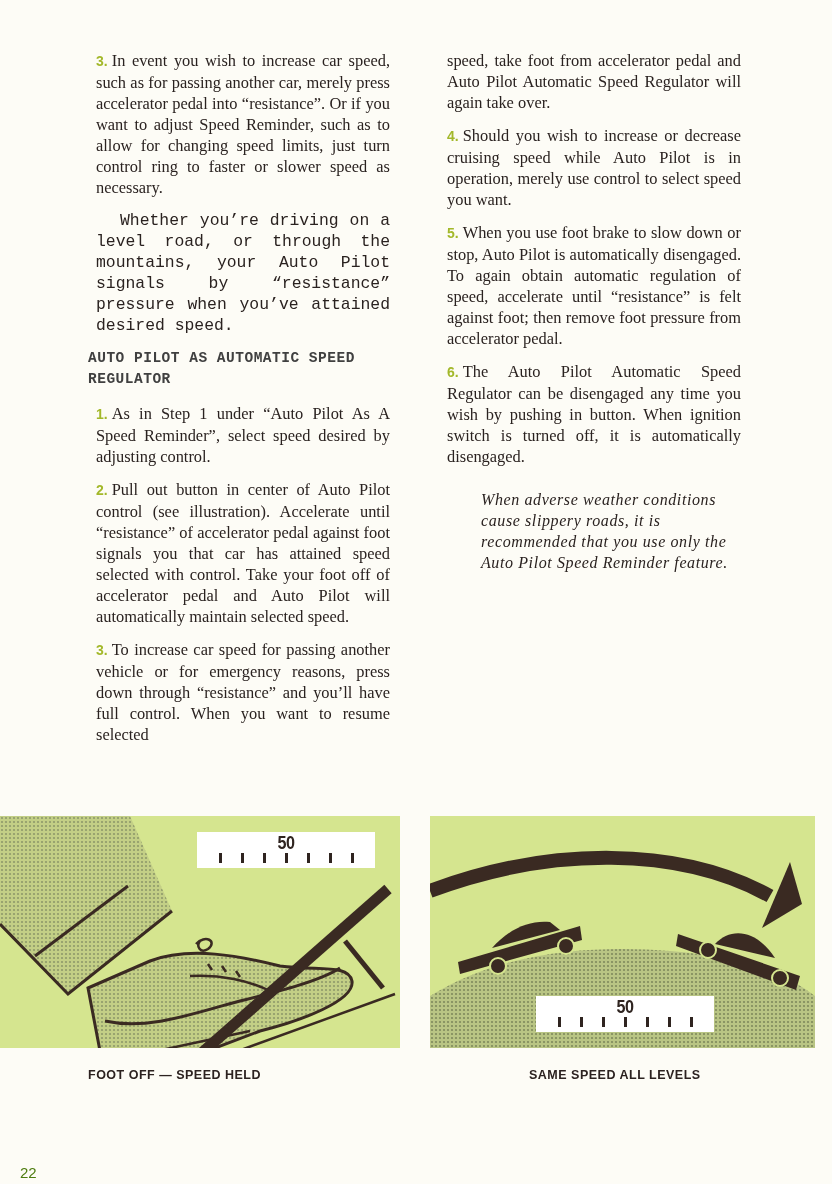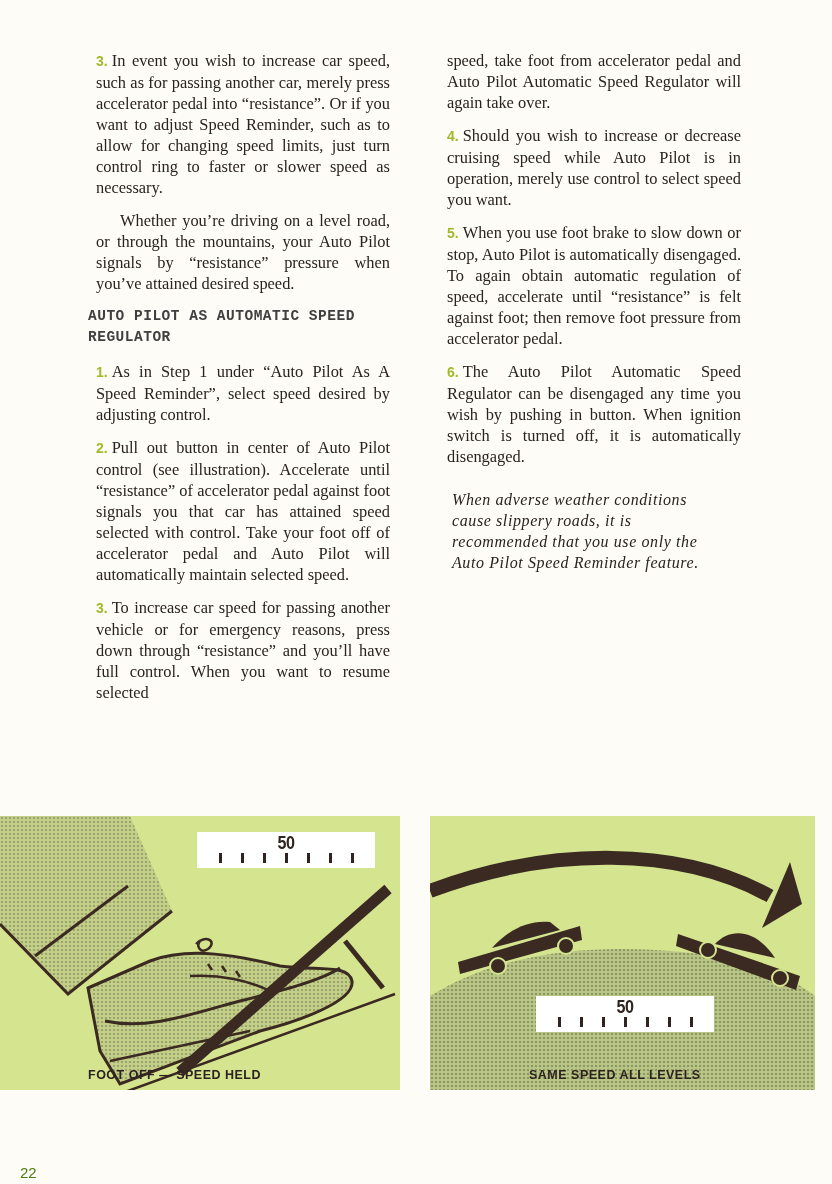--- a/index.html
+++ b/index.html
@@ -2,27 +2,27 @@
 <html><head>
   <meta charset="utf-8">
   <style>
     * { box-sizing: border-box; margin: 0; padding: 0; }
     html, body { width: 832px; height: 1184px; background: #fdfcf6; }
     body { position: relative; overflow: hidden; font-family: "Liberation Serif", "DejaVu Serif", serif; color: #2a2220; }
     .col { position: absolute; top: 50px; width: 302px; font-size: 16.4px; line-height: 21px; }
     .col-left { left: 88px; }
     .col-right { left: 439px; }
     .para { text-align: justify; margin-bottom: 12px; margin-left: 8px; }
-    .para.indent { text-indent: 24px; }
+    .para.indent { text-indent: 24px; font-family: Liberation Mono, monospace; }
     .num { color: #a3b82a; font-family: "Liberation Sans", "DejaVu Sans", sans-serif; font-weight: bold; font-size: 14px; margin-right: 4px; }
     .heading { color: #404040; font-family: Liberation Mono, monospace; font-weight: bold; font-size: 14.5px; line-height: 21px; letter-spacing: 0.5px; margin: 4px 0 13px 0; }
     .note-label { color: #a8b23e; letter-spacing: 1px; }
-    .italic-block { font-style: italic; margin: 22px 0 0 13px; width: 250px; letter-spacing: 0.6px; line-height: 21px; text-align: left; font-size: 16px; }
+    .italic-block { font-style: italic; margin: 22px 0 0 42px; width: 250px; letter-spacing: 0.6px; line-height: 21px; text-align: left; font-size: 16px; }
 
-    .illus { position: absolute; top: 816px; height: 274px; background: #d5e58f; overflow: hidden; }
+    .illus { position: absolute; top: 816px; height: 232px; background: #d5e58f; overflow: hidden; }
     .illus-left { left: 0; width: 400px; }
     .illus-right { left: 430px; width: 385px; }
     .illus svg { position: absolute; left: 0; top: 0; }
 
     .caption { position: absolute; top: 1068px; font-family: "Liberation Sans", "DejaVu Sans", sans-serif; font-weight: bold; font-size: 12.5px; letter-spacing: 0.5px; color: #2c2220; }
     .caption-left { left: 88px; }
     .caption-right { left: 529px; }
     .page-num { position: absolute; left: 20px; top: 1164px; font-family: "Liberation Sans", "DejaVu Sans", sans-serif; font-size: 15px; color: #4d7c0f; }
 
     .gauge { position: absolute; background: #ffffff; }

